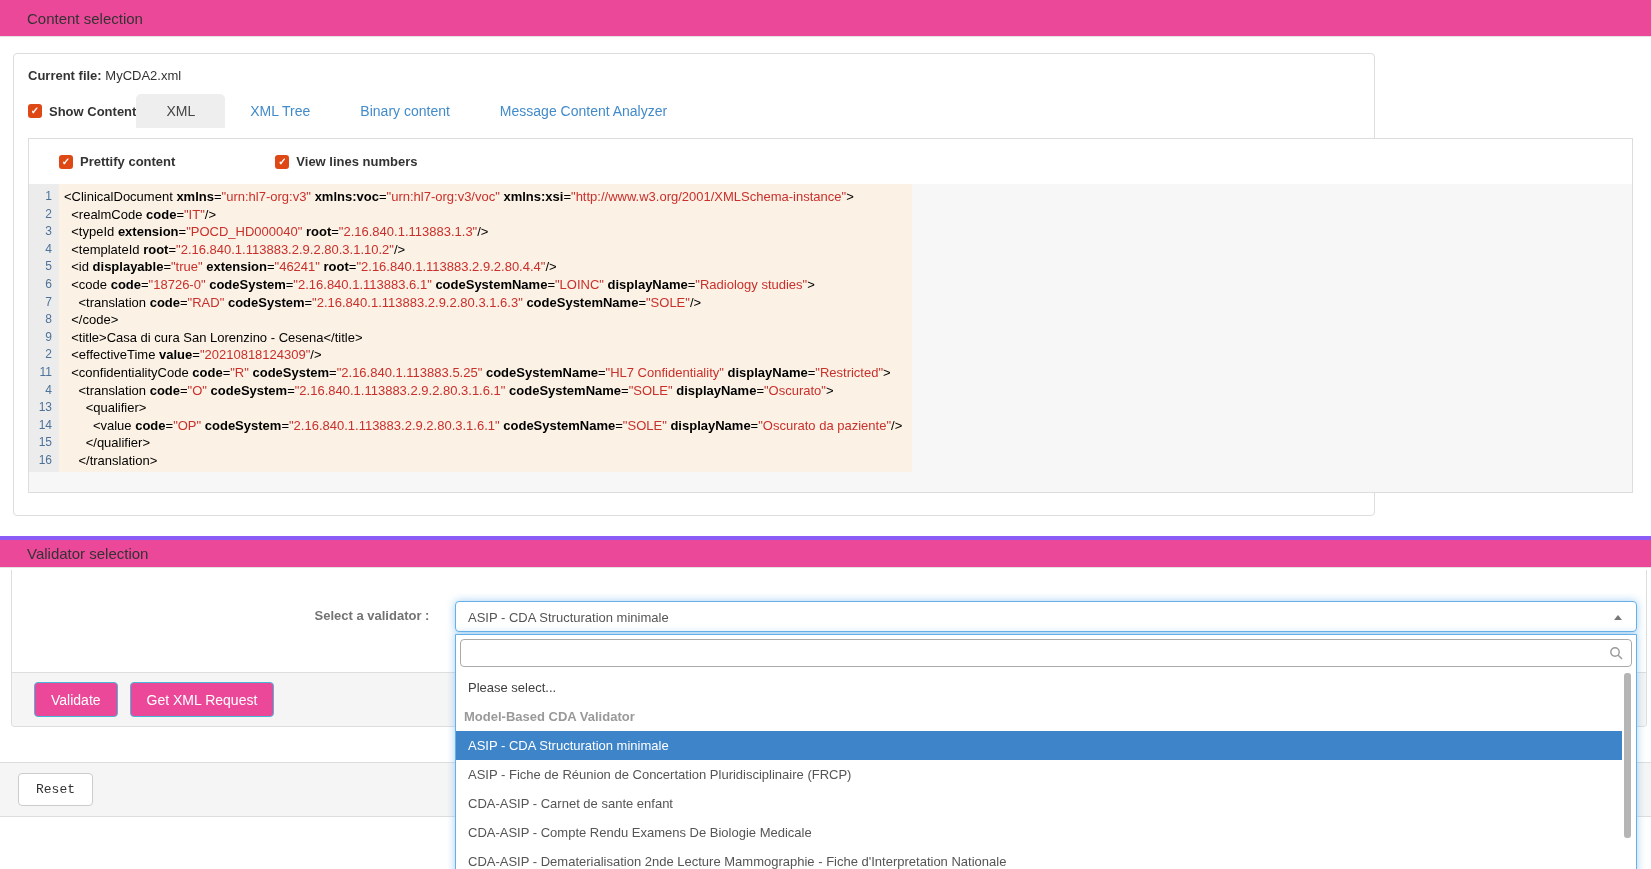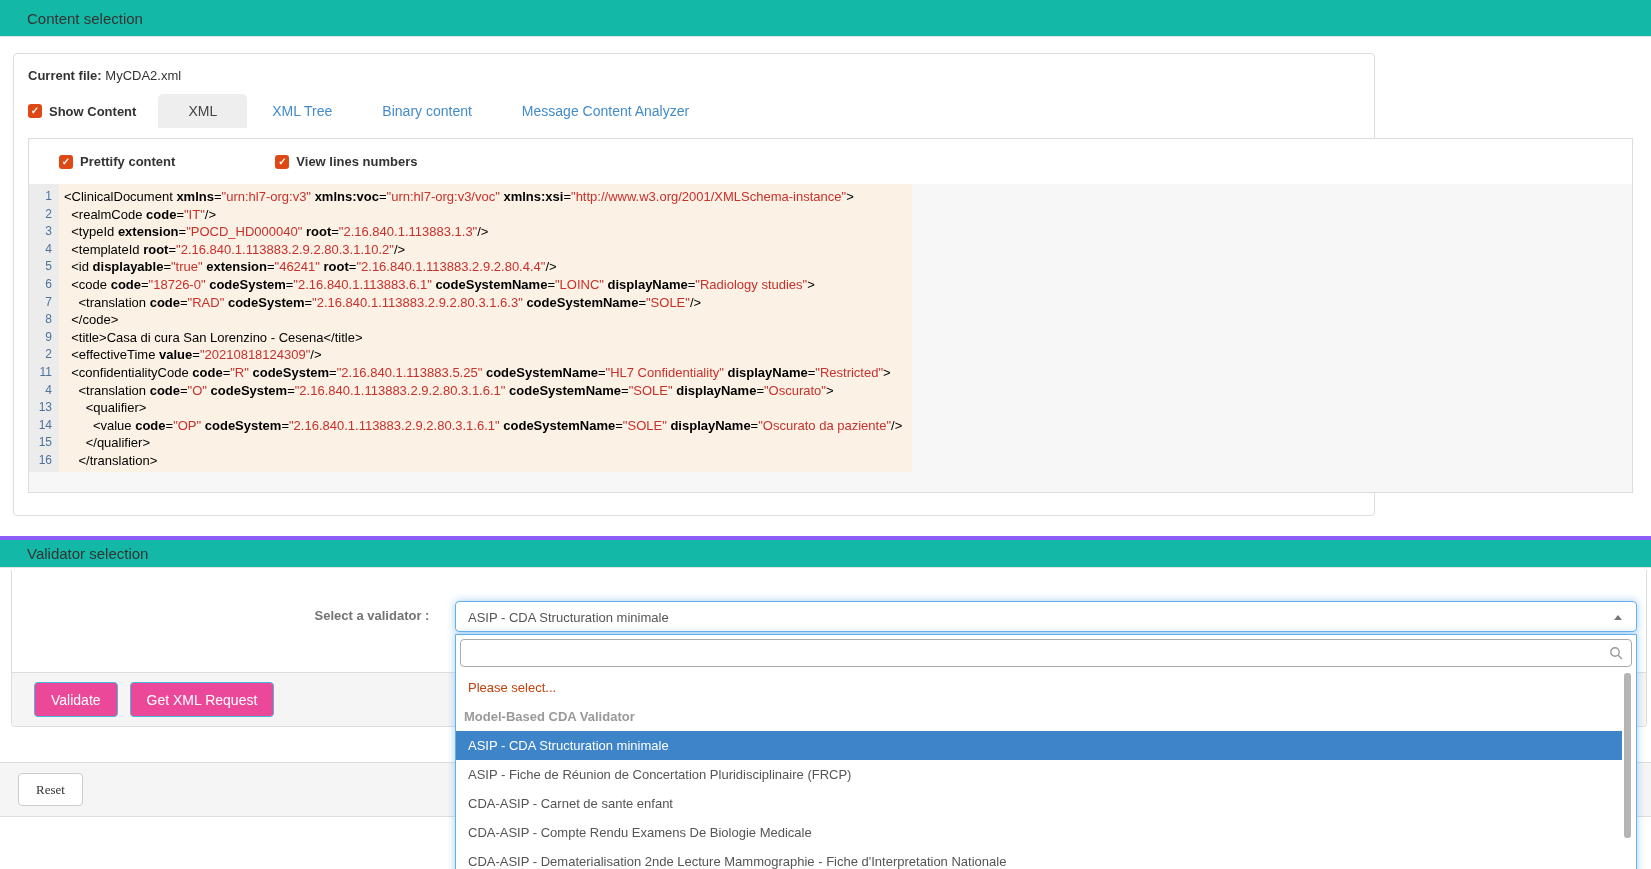--- a/index.html
+++ b/index.html
@@ -1,35 +1,35 @@
 <!DOCTYPE html>
 <html><head>
 <meta charset="utf-8">
 <style>
   html,body{margin:0;padding:0;background:#fff;}
   body{width:1651px;height:869px;overflow:hidden;position:relative;
        font-family:"Liberation Sans",sans-serif;color:#333;}
   .page{position:absolute;inset:0;}
 
   
-  .secbar{position:absolute;left:0;right:0;height:36px;background:#14b8a6;
+  .secbar{position:absolute;left:0;right:0;height:36px;background:#ec4899;
           border-bottom:1px solid #e3e3e3;display:flex;align-items:center;
           padding-left:27px;font-size:15px;color:#333;box-sizing:border-box;}
 
   
   .panel1{position:absolute;left:13px;top:53px;width:1362px;height:463px;
           border:1px solid #ddd;border-radius:4px;background:#fff;box-sizing:border-box;}
   .fileline{position:absolute;left:14px;top:14px;font-size:13px;}
   .fileline b{font-weight:bold;}
   .tabsrow{position:absolute;left:14px;top:40px;height:34px;display:flex;align-items:center;}
   .cbgroup{display:flex;align-items:center;gap:7px;font-size:13px;font-weight:bold;color:#333;}
   .cb{width:14px;height:14px;background:#dd4814;border-radius:3px;display:inline-flex;
       align-items:center;justify-content:center;color:#fff;font-size:10px;line-height:1;
       flex:none;cursor:pointer;}
-  .tabs{display:flex;align-items:flex-end;margin-left:22px;height:34px;}
+  .tabs{display:flex;align-items:flex-end;height:34px;}
   .tab{font-size:14px;color:#428bca;padding:9px 25px;cursor:pointer;white-space:nowrap;}
   .tab.active{background:#eee;color:#444;border-radius:5px 5px 0 0;padding:9px 30px;}
 
   
   .codebox{position:absolute;left:14px;top:84px;width:1605px;height:355px;
            border:1px solid #ddd;background:#fff;box-sizing:border-box;overflow:hidden;}
   .codeopts{height:45px;display:flex;align-items:center;gap:100px;padding-left:30px;}
   .pre{display:flex;align-items:flex-start;background:#f7f7f7;height:310px;overflow:hidden;}
   .gutter{width:30px;flex:none;background:#ececec;padding:4px 7px 2px 0;text-align:right;
           font-size:12px;line-height:17.6px;color:#4d7299;box-sizing:border-box;}
@@ -50,41 +50,41 @@
             display:flex;align-items:center;gap:12px;padding-left:22px;box-sizing:border-box;}
   .btn-blue{background:#ec4899;border:1px solid #46b8da;color:#fff;font-size:14px;
             border-radius:4px;height:35px;padding:0 16px;cursor:pointer;
             font-family:"Liberation Sans",sans-serif;}
 
   
   .resetbar{position:absolute;left:0;right:0;top:762px;height:55px;background:#f5f5f5;
             border-top:1px solid #ddd;border-bottom:1px solid #ddd;box-sizing:border-box;}
   .btn-reset{position:absolute;left:18px;top:10px;height:33px;padding:0 17px;background:#fff;
              border:1px solid #ccc;border-radius:4px;font-size:13px;color:#333;cursor:pointer;
-             font-family:Liberation Serif, serif;}
+             font-family:Liberation Mono, monospace;}
 
   
   .sel2{position:absolute;left:455px;top:601px;width:1182px;z-index:30;}
   .sel-display{height:31px;background:#fff;border:1px solid #66afe9;border-radius:4px;
                box-shadow:0 0 8px rgba(102,175,233,.6);line-height:31px;padding-left:12px;
                font-size:13px;color:#555;position:relative;box-sizing:border-box;cursor:pointer;}
   .sel-arrow{position:absolute;right:14px;top:13px;width:0;height:0;
              border-left:4px solid transparent;border-right:4px solid transparent;
              border-bottom:5px solid #777;}
   .sel-drop{margin-top:2px;background:#fff;border:1px solid #66afe9;border-radius:0 0 4px 4px;
             box-shadow:0 0 8px rgba(102,175,233,.6);height:400px;position:relative;
             box-sizing:border-box;overflow:hidden;}
   .sel-search{margin:4px;height:28px;border:1px solid #aaa;border-radius:4px;width:calc(100% - 8px);
               box-sizing:border-box;padding:0 26px 0 8px;font-size:13px;outline:none;
               font-family:"Liberation Sans",sans-serif;}
   .search-icon{position:absolute;right:13px;top:11px;}
   .results{position:absolute;left:0;right:14px;top:38px;}
   .ritem{height:29px;line-height:29px;font-size:13px;color:#555;padding-left:12px;
          white-space:nowrap;overflow:hidden;cursor:pointer;}
-  .ritem.placeholder{color:#c2410c;cursor:default;}
+  .ritem.placeholder{color:#404040;cursor:default;}
   .ritem.group{color:#999;font-weight:bold;padding-left:8px;cursor:default;}
   .ritem.hl{background:#3d84c8;color:#fff;}
   .scrollthumb{position:absolute;right:5px;top:38px;width:7px;height:165px;background:#b5b5b5;
                border-radius:3px;cursor:pointer;}
 </style>
 </head>
 <body>
 
 <div class="page">
 

